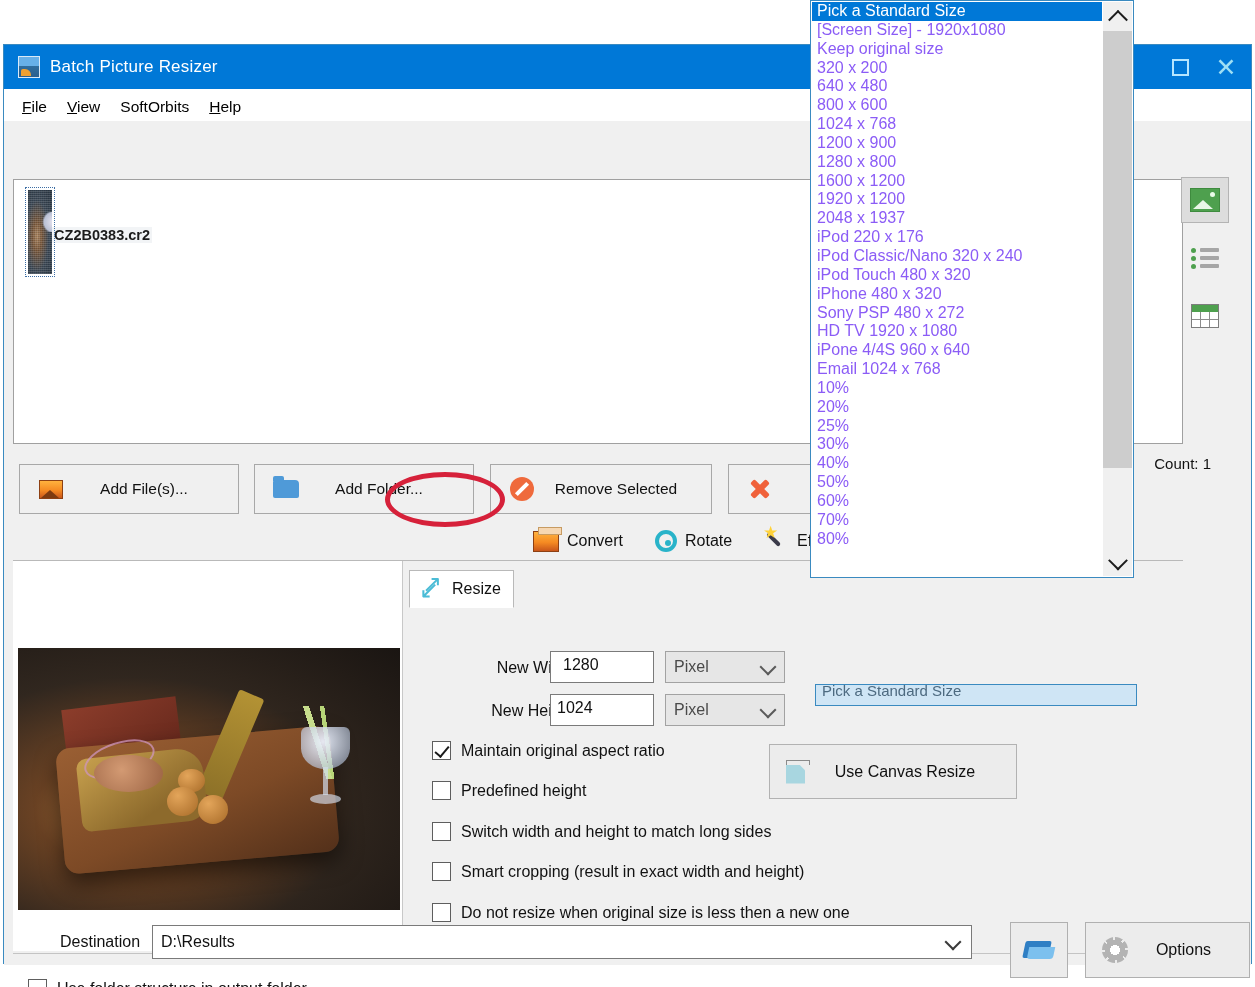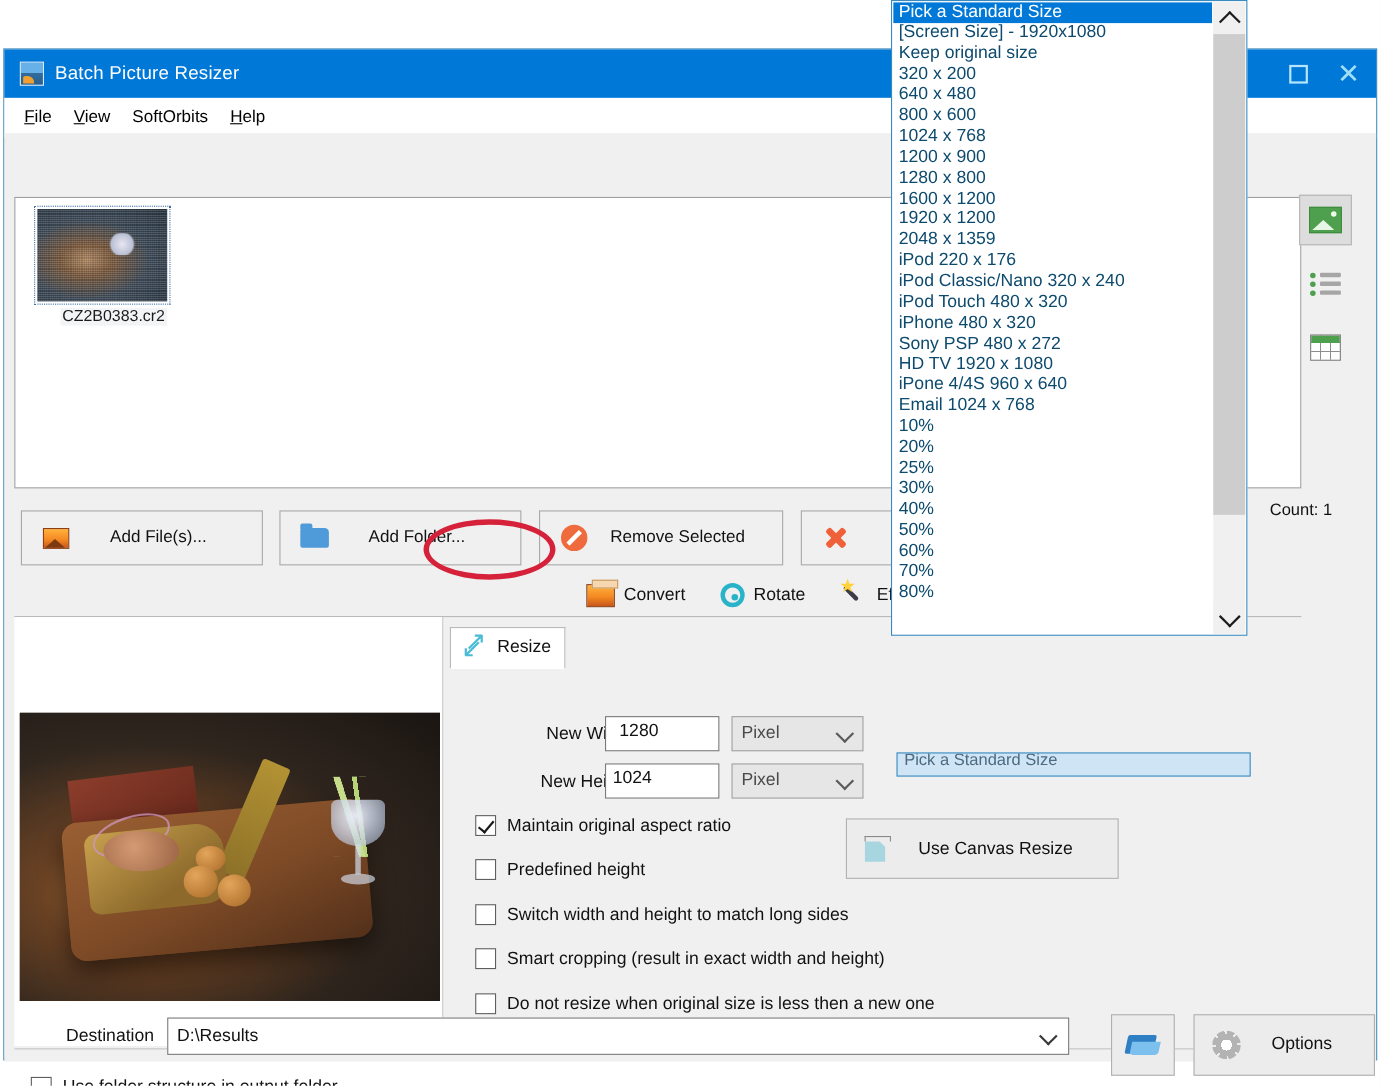--- a/index.html
+++ b/index.html
@@ -81,21 +81,21 @@
     position: absolute; left: 9px; top: 58px;
     width: 1170px; height: 265px;
     background: #ffffff;
     border: 1px solid #a0a0a0;
     box-sizing: border-box;
     overflow: hidden;
   }
   #thumb-item {
     position: absolute; left: 14px; top: 10px;
     width: 124px;
-    display: flex; flex-direction: column; align-items: flex-end;
+    display: flex; flex-direction: row; align-items: center; font-weight: bold;
   }
   #thumb-image {
     width: 118px; height: 84px;
     outline: 1px dotted #3d6ea5;
     outline-offset: 2px;
     background:
       radial-gradient(ellipse at 38% 55%, #b08a64 0%, #7c5a3d 22%, #3d4a58 55%, #2a3642 100%);
     position: relative; overflow: hidden;
   }
   #thumb-image::before {
@@ -534,21 +534,21 @@
     box-sizing: border-box;
     z-index: 50;
   }
   #dropdown-items {
     position: absolute; left: 1px; top: 1px;
     width: 290px; height: 574px;
     overflow: hidden;
   }
   .dd-item {
     height: 18.85px; line-height: 18.85px;
-    font-size: 16px; color: #0c4a6e;
+    font-size: 16px; color: #8b5cf6;
     padding-left: 5px; white-space: nowrap;
   }
   .dd-item.selected { background: #0078d7; color: #ffffff; }
   #dd-scrollbar {
     position: absolute; right: 1px; top: 1px;
     width: 29px; height: 574px;
     background: #f0f0f0;
   }
   .dd-sb-btn {
     width: 29px; height: 29px;
@@ -767,21 +767,21 @@
         <div class="dd-item">[Screen Size] - 1920x1080</div>
         <div class="dd-item">Keep original size</div>
         <div class="dd-item">320 x 200</div>
         <div class="dd-item">640 x 480</div>
         <div class="dd-item">800 x 600</div>
         <div class="dd-item">1024 x 768</div>
         <div class="dd-item">1200 x 900</div>
         <div class="dd-item">1280 x 800</div>
         <div class="dd-item">1600 x 1200</div>
         <div class="dd-item">1920 x 1200</div>
-        <div class="dd-item">2048 x 1359</div>
+        <div class="dd-item">2048 x 1937</div>
         <div class="dd-item">iPod 220 x 176</div>
         <div class="dd-item">iPod Classic/Nano 320 x 240</div>
         <div class="dd-item">iPod Touch 480 x 320</div>
         <div class="dd-item">iPhone 480 x 320</div>
         <div class="dd-item">Sony PSP 480 x 272</div>
         <div class="dd-item">HD TV 1920 x 1080</div>
         <div class="dd-item">iPone 4/4S 960 x 640</div>
         <div class="dd-item">Email 1024 x 768</div>
         <div class="dd-item">10%</div>
         <div class="dd-item">20%</div>

